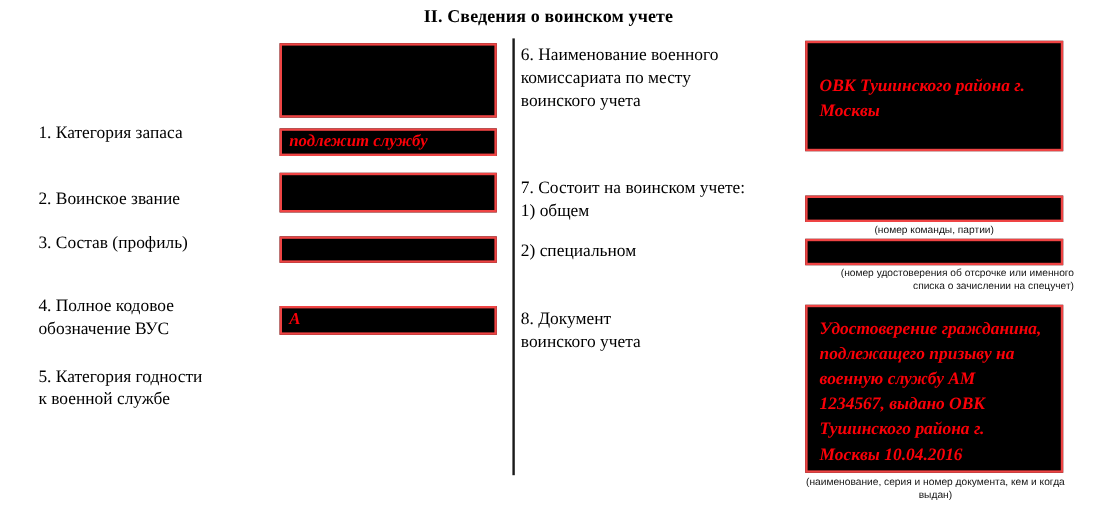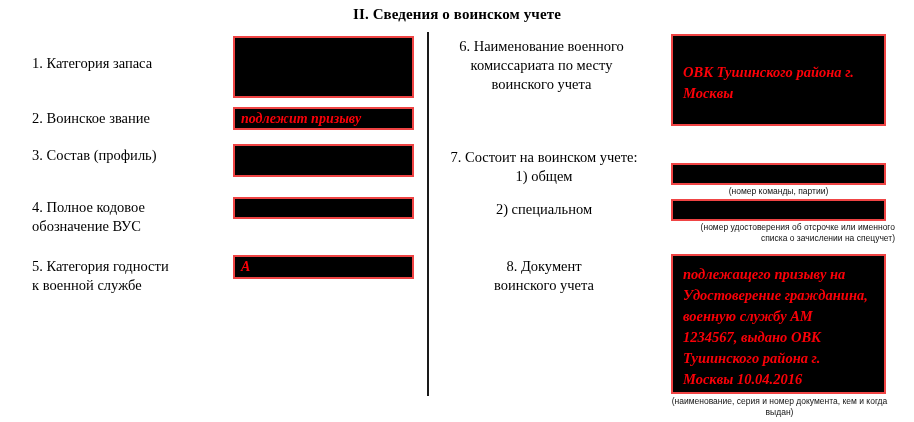--- a/index.html
+++ b/index.html
@@ -38,20 +38,21 @@
     width: 2px;
     height: 364px;
     background: #1a1a1a;
   }
 
   
   .left-label {
     font-size: 14.5px;
     line-height: 19px;
     color: #000;
+    margin-top: 48px;
   }
 
   
   .field-box {
     border: 2px solid #ef4444;
     background: #000000;
     box-sizing: border-box;
   }
   .ink {
     color: #fb0008;
@@ -62,21 +63,20 @@
   .box-ink {
     font-size: 14px;
     line-height: 17px;
     padding: 2px 6px;
   }
 
   
   .mid-label {
     font-size: 14.5px;
     line-height: 19px;
-    text-align: center;
   }
 
   
   .caption {
     font-size: 8.5px;
     line-height: 11px;
     text-align: center;
     color: #111;
     font-family: Liberation Sans, sans-serif;
   }
@@ -109,21 +109,21 @@
   <div class="abs left-label" style="left:32px; top:257px; width:200px;">
     <div>5. Категория годности</div>
     <div>к военной службе</div>
   </div>
 
   <div class="abs field-box" style="left:233px; top:36px; width:181px; height:62px;">
     <div class="ink box-ink"></div>
   </div>
 
   <div class="abs field-box" style="left:233px; top:107px; width:181px; height:23px;">
-    <div class="ink box-ink" style="padding-top:1px;">подлежит призыву</div>
+    <div class="ink box-ink" style="padding-top:1px;">подлежит службу</div>
   </div>
 
   <div class="abs field-box" style="left:233px; top:144px; width:181px; height:33px;">
     <div class="ink box-ink"></div>
   </div>
 
   <div class="abs field-box" style="left:233px; top:197px; width:181px; height:22px;">
     <div class="ink box-ink" style="padding-top:1px;"></div>
   </div>
 
@@ -164,22 +164,22 @@
   <div class="abs field-box" style="left:671px; top:199px; width:215px; height:22px;">
     <div class="ink box-ink" style="padding-top:1px;"></div>
   </div>
   <div class="abs caption" style="left:662px; top:222px; width:233px;text-align:right;">
     <div>(номер удостоверения об отсрочке или именного</div>
     <div>списка о зачислении на спецучет)</div>
   </div>
 
   <div class="abs field-box" style="left:671px; top:254px; width:215px; height:140px;">
     <div class="ink ink-block">
+      <div>Удостоверение гражданина,</div>
       <div>подлежащего призыву на</div>
-      <div>Удостоверение гражданина,</div>
       <div>военную службу АМ</div>
       <div>1234567, выдано ОВК</div>
       <div>Тушинского района г.</div>
       <div>Москвы 10.04.2016</div>
     </div>
   </div>
   <div class="abs caption" style="left:662px; top:396px; width:235px;">
     <div>(наименование, серия и номер документа, кем и когда</div>
     <div>выдан)</div>
   </div>

